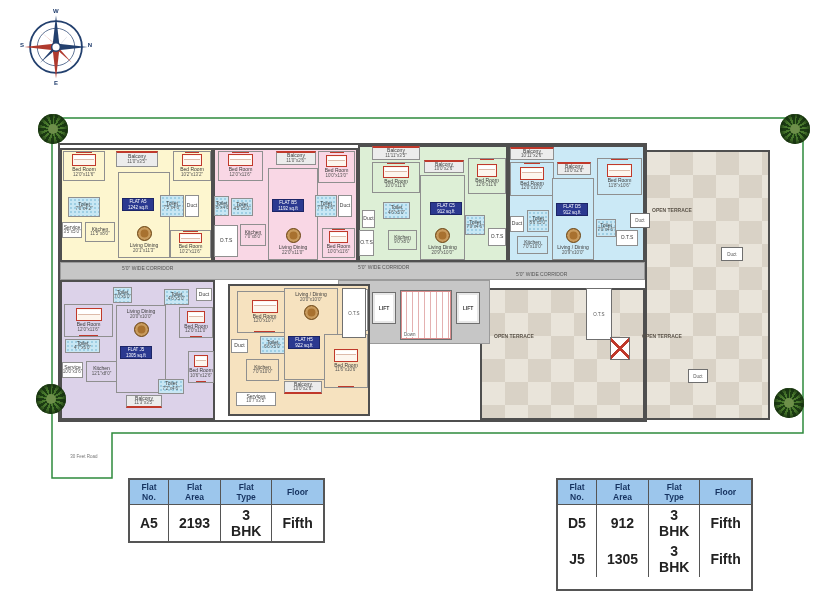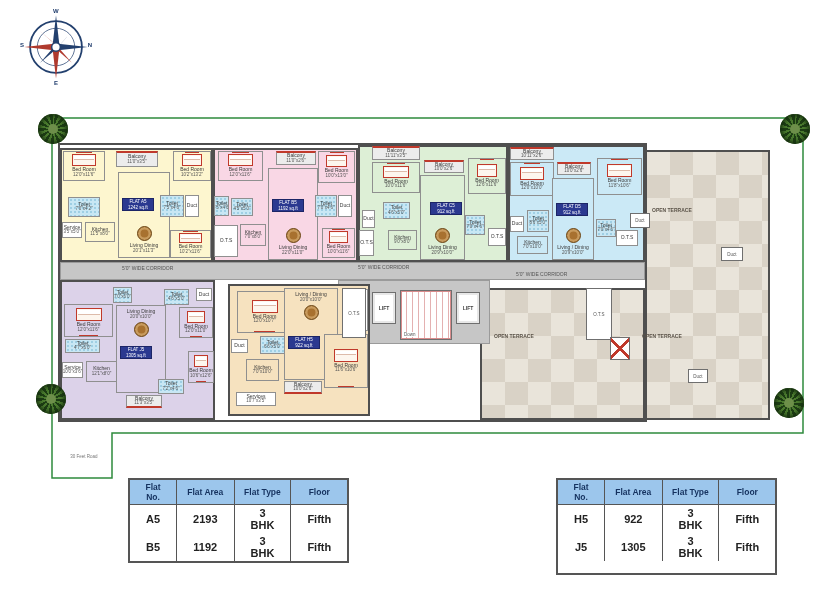--- a/index.html
+++ b/index.html
@@ -51,21 +51,21 @@
   .fire{position:absolute;border:1px solid #6f6f6f;
         background:linear-gradient(45deg,transparent 44%,#c0392b 44% 56%,transparent 56%),
                    linear-gradient(-45deg,transparent 44%,#c0392b 44% 56%,transparent 56%),#fff;}
   .slabel{position:absolute;font-size:5px;color:#5a5248;white-space:nowrap;z-index:4;font-weight:bold;}
   .corrlabel{position:absolute;font-size:5px;color:#555;white-space:nowrap;z-index:4;}
   .ltop{justify-content:flex-start;padding-top:3px;} .lbot{justify-content:flex-end;padding-bottom:3px;}
   #tables{position:absolute;left:0;top:0;z-index:6;}
   table.flattab{position:absolute;border-collapse:collapse;background:#fff;border:2px solid #555;}
   table.flattab th{background:#9cc6ec;color:#15325f;font-size:8.5px;font-weight:bold;
         padding:2px 8px;border-left:1px solid #555;border-bottom:1px solid #555;}
-  table.flattab td{font-size:11px;color:#222;text-align:center;padding:2px 16px;border-left:1px solid #555;font-weight:bold;margin-left:12px;}
+  table.flattab td{font-size:14px;color:#222;text-align:center;padding:2px 10px;border-left:1px solid #555;font-weight:bold;margin-left:12px;}
   table.flattab th:first-child,table.flattab td:first-child{border-left:none;}
 </style>
 </head>
 <body>
 
 <div id="stage">
 
   <svg id="boundary" width="836" height="600">
     <polygon points="52,118 803,118 803,433 112,433 112,478 52,478" fill="none" stroke="#2e8b3d" stroke-width="1.5"></polygon>
   </svg>
@@ -456,41 +456,35 @@
             <th>Floor</th>
           </tr>
         </thead>
         <tbody>
           <tr>
             <td>A5</td>
             <td>2193</td>
             <td>3 BHK</td>
             <td>Fifth</td>
           </tr>
-          <tr>
-            <td>B5</td>
-            <td>1192</td>
-            <td>3 BHK</td>
-            <td>Fifth</td>
-          </tr>
         </tbody>
       </table>
       <table class="flattab" style="left: 556px; top: 478px;">
         <thead>
           <tr>
             <th>Flat No.</th>
             <th>Flat Area</th>
             <th>Flat Type</th>
             <th>Floor</th>
           </tr>
         </thead>
         <tbody>
           <tr>
-            <td>H5</td>
-            <td>922</td>
+            <td>D5</td>
+            <td>912</td>
             <td>3 BHK</td>
             <td>Fifth</td>
           </tr>
           <tr>
             <td>J5</td>
             <td>1305</td>
             <td>3 BHK</td>
             <td>Fifth</td>
           </tr>
           <tr>

